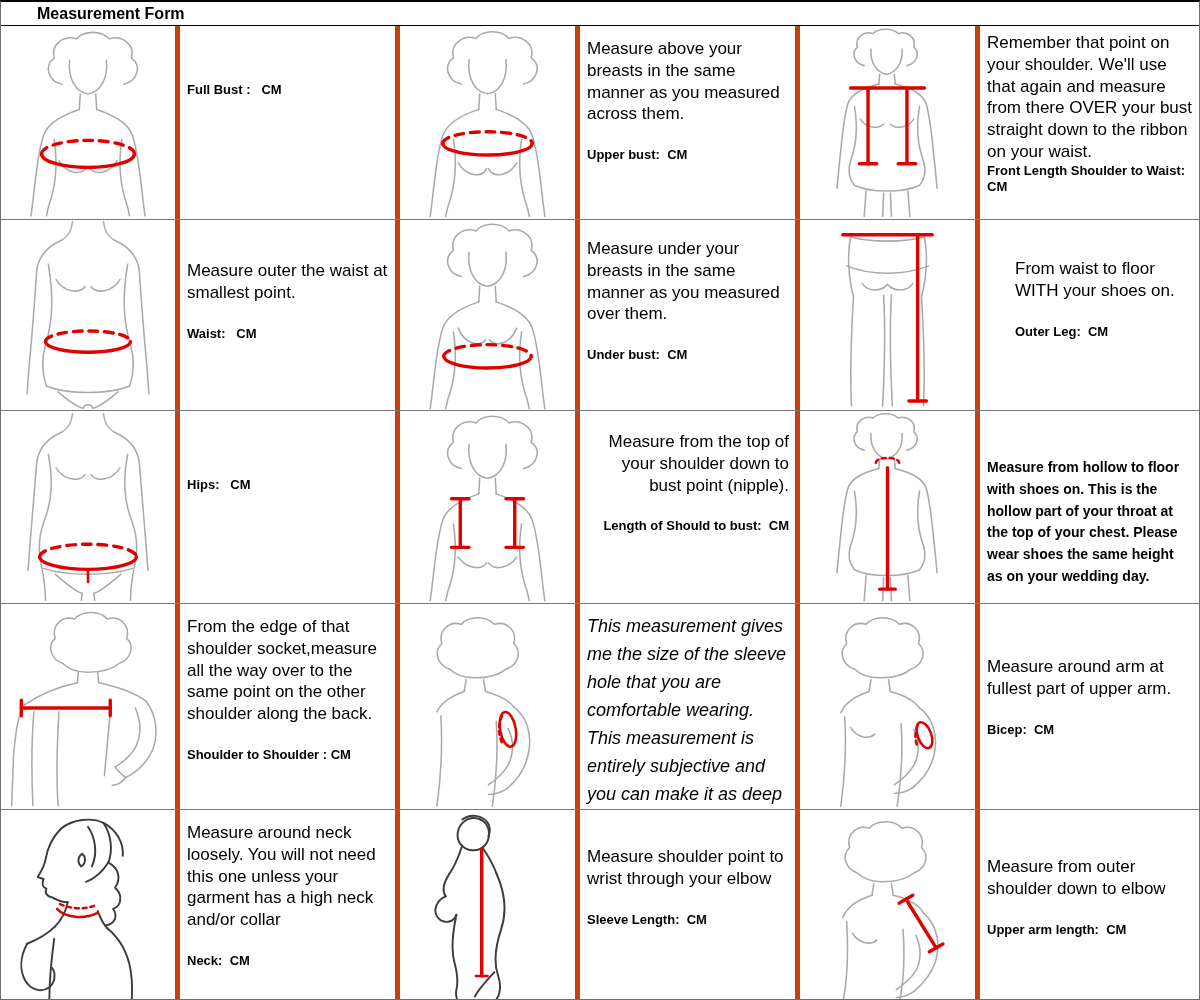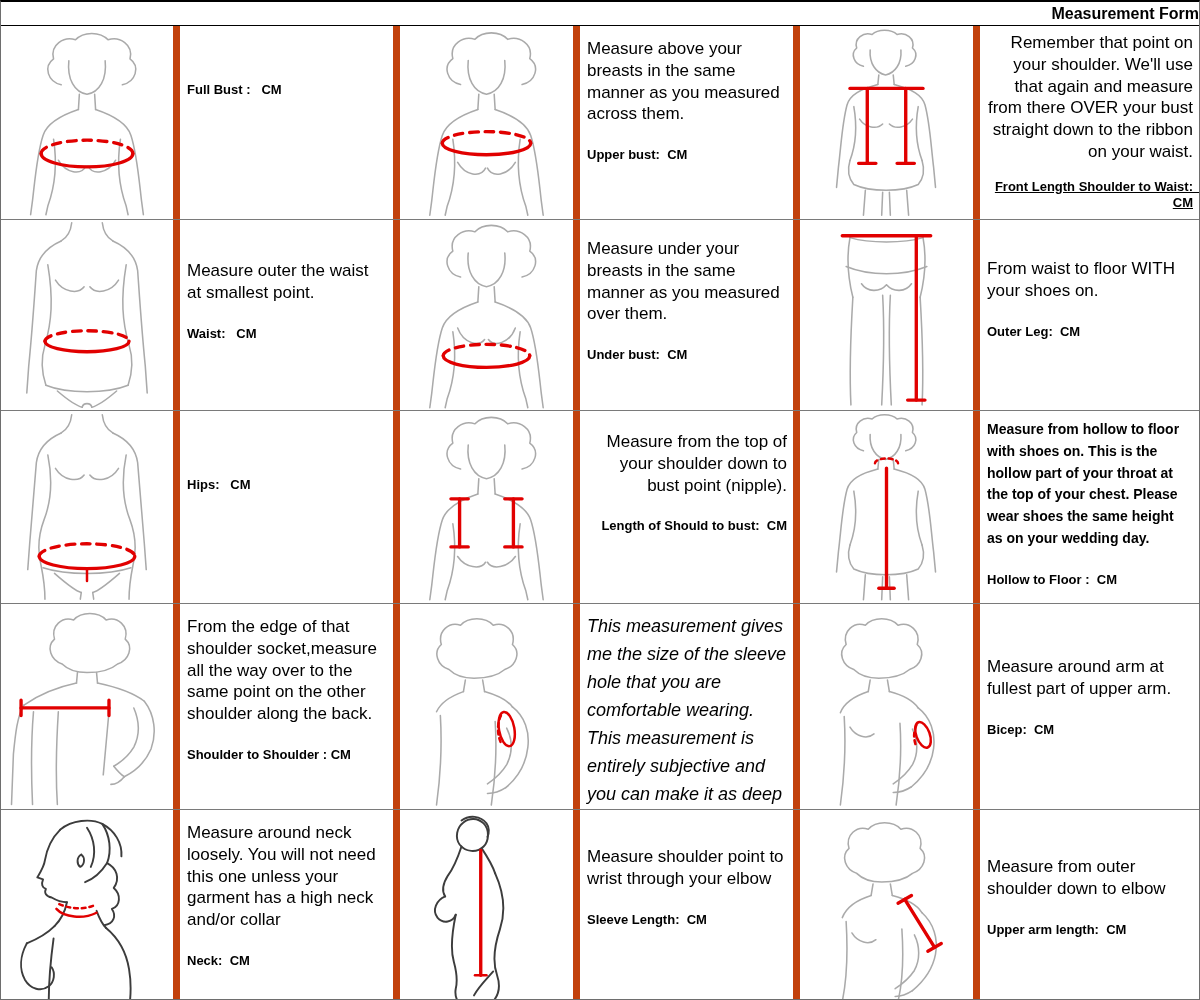--- a/index.html
+++ b/index.html
@@ -1,36 +1,36 @@
 <!DOCTYPE html>
 <html><head>
 <meta charset="utf-8">
 <style>
   html,body{margin:0;padding:0;background:#fff;color:#000;
     font-family:"Liberation Sans","DejaVu Sans",sans-serif;}
   .form{width:1200px;height:1000px;box-sizing:border-box;
     border:1px solid #6e6e6e;border-top:2px solid #000;overflow:hidden;}
-  .header{height:23px;line-height:23px;text-align:right;font-weight:bold;
-    font-size:16px;border-bottom:1px solid #000;}
+  .header{height:23px;line-height:23px;text-align:left;font-weight:bold;
+    font-size:16px;border-bottom:1px solid #000;padding-left:36px;}
   .row{display:grid;grid-template-columns:179px 220px 180px 220px 180px 219px;
     border-bottom:1px solid #7a7a7a;}
   .row:last-child{border-bottom:none;}
-  .cell{box-sizing:border-box;border-right:7px solid #c2410c;overflow:hidden;
+  .cell{box-sizing:border-box;border-right:5px solid #c2410c;overflow:hidden;
     background:#fff;}
   .cell:last-child{border-right:none;}
   .txt{padding:4px 6px 0 7px;font-size:17px;line-height:1.28;}
   .txt .label{font-weight:bold;font-size:13px;margin-top:22px;white-space:pre-wrap;}
   .txt .desc{white-space:pre-wrap;}
   .txt.small .desc{font-size:18px;line-height:1.56;font-style:italic;}
-  .txt.smallbold .desc{font-size:14px;font-weight:bold;line-height:1.56;}
-  .mt0 .label{margin-top:16px;text-decoration:underline;}
+  .txt.smallbold .desc{font-size:14px;font-weight:bold;line-height:1.56;margin-top:38px;}
+  .mt0 .label{margin-top:0;}
   .pt12{padding-top:12px;} .pt18{padding-top:18px;} .pt20{padding-top:20px;text-align:right;}
-  .pt34{padding-top:34px;} .pt36{padding-top:36px;} .pt38{padding-top:38px;}
+  .pt34{padding-top:34px;} .pt36{padding-top:36px;} .pt38{padding-top:38px;margin-left:28px;}
   .pt40{padding-top:40px;} .pt44{padding-top:44px;} .pt46{padding-top:46px;}
-  .pt52{padding-top:52px;} .pt6{padding-top:6px;text-align:right;} .pt8{padding-top:8px;}
+  .pt52{padding-top:52px;} .pt6{padding-top:6px;} .pt8{padding-top:8px;}
   .fig{width:100%;height:100%;display:block;}
   .g{fill:none;stroke:#aaaaaa;stroke-width:1.6;stroke-linecap:round;stroke-linejoin:round;}
   .gd{fill:none;stroke:#3c3c3c;stroke-width:2;stroke-linecap:round;stroke-linejoin:round;}
   .r{fill:none;stroke:#e10000;stroke-width:3.5;stroke-linecap:round;}
   .rt{fill:none;stroke:#e10000;stroke-width:2.6;stroke-linecap:round;}
   .rd{fill:none;stroke:#e10000;stroke-width:3.5;stroke-linecap:round;stroke-dasharray:9 7;}
   .rdt{fill:none;stroke:#e10000;stroke-width:2.6;stroke-linecap:round;stroke-dasharray:4 4;}
 </style>
 </head>
 <body>

